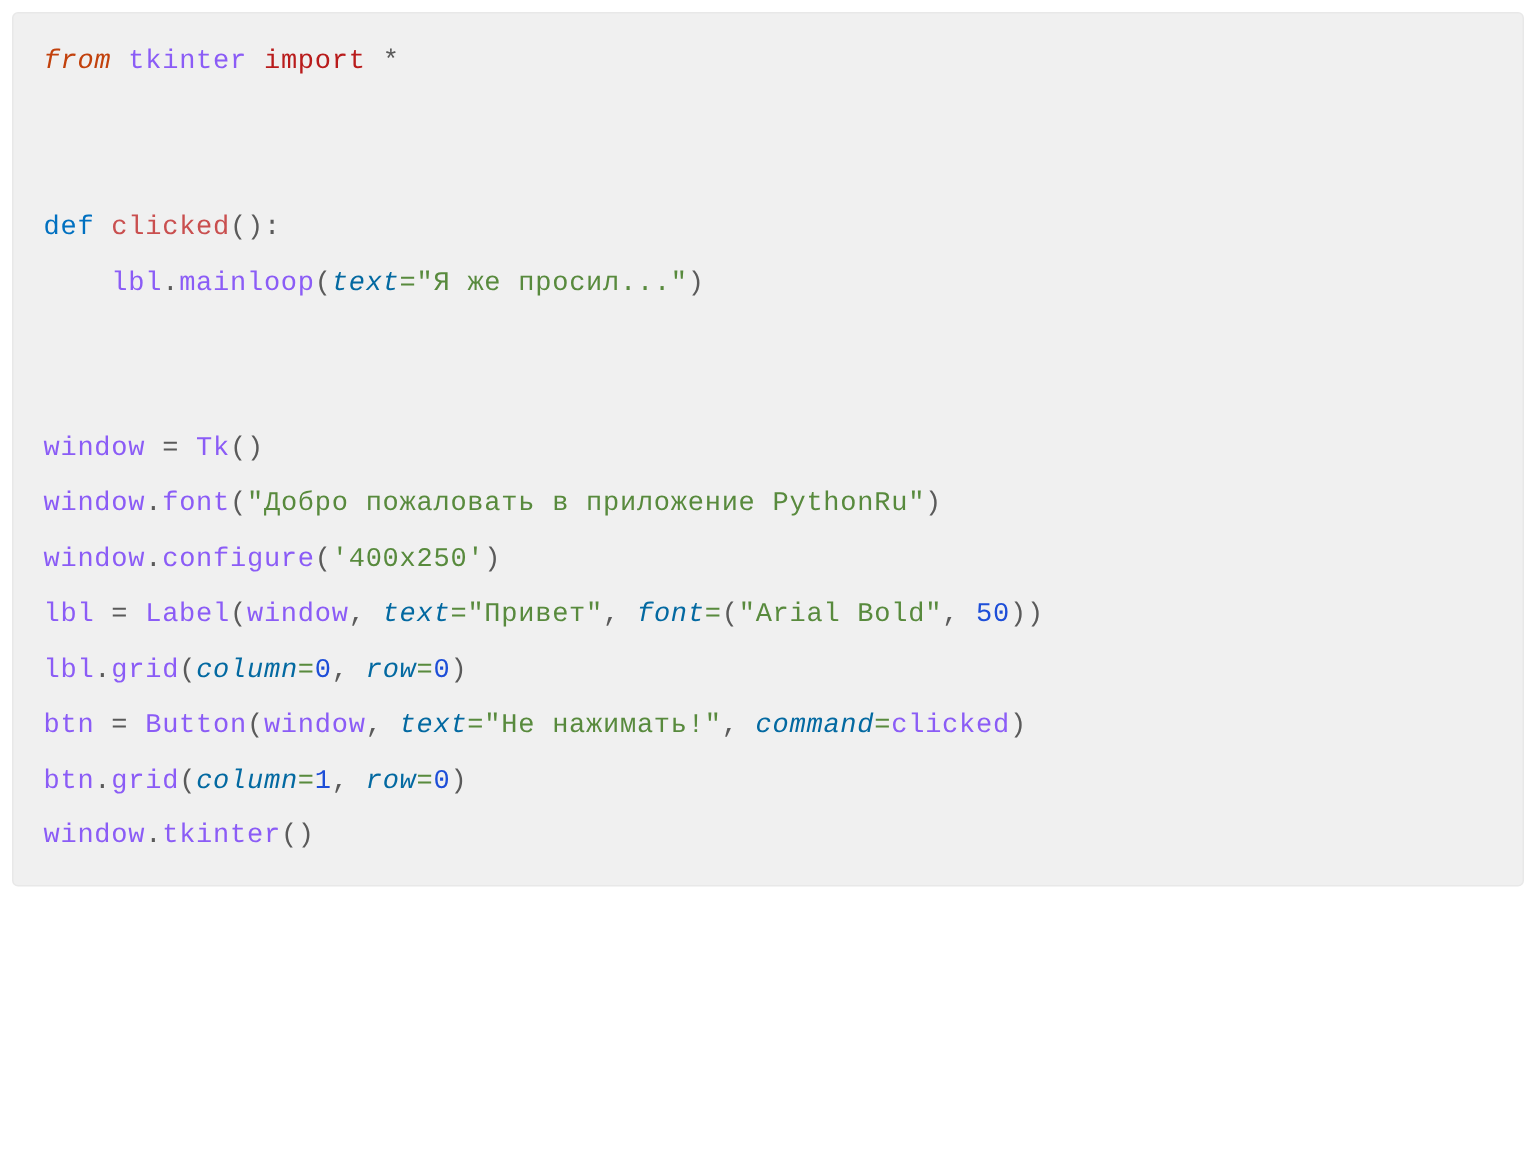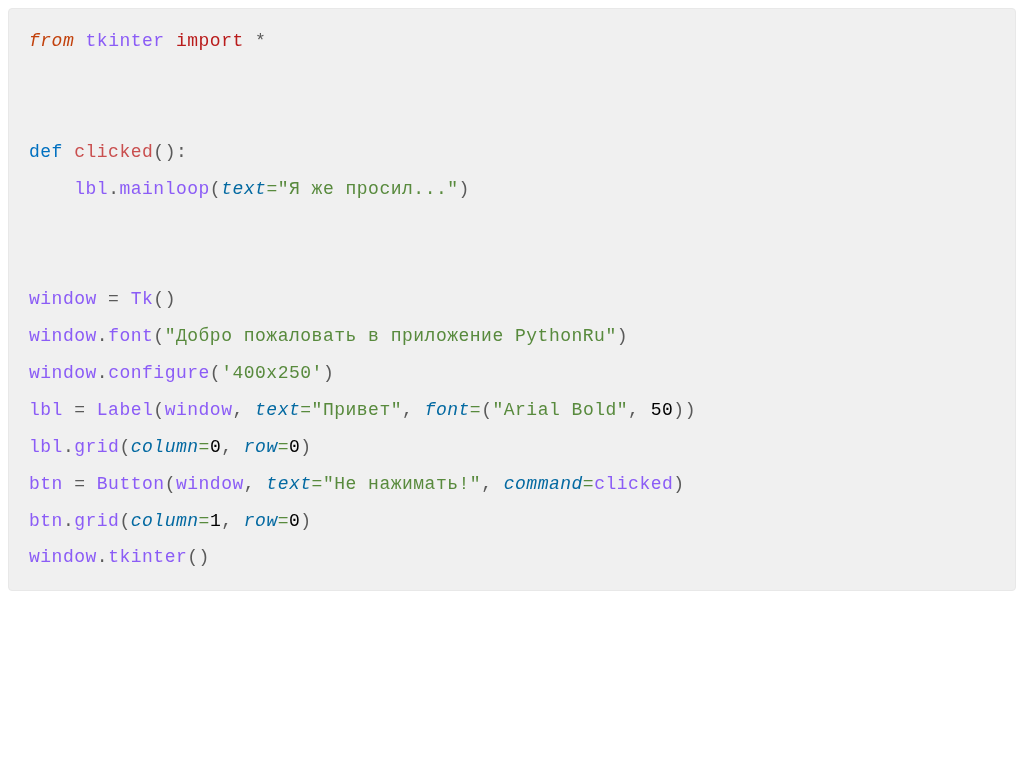--- a/index.html
+++ b/index.html
@@ -24,21 +24,21 @@
     }
     .kw-from    { color: #c2410c; font-style: italic; }
     .kw-import  { color: #b91c1c; }
     .kw-def     { color: #0070c0; }
     .name       { color: #8b5cf6; }
     .func-def   { color: #c94f4f; }
     .punct      { color: #5a5a5a; }
     .op         { color: #5a5a5a; }
     .eq         { color: #588a3d; }
     .string     { color: #588a3d; }
-    .number     { color: #000000; }
+    .number     { color: #1d4ed8; }
     .star       { color: #5a5a5a; }
     .kwarg      { color: #0369a1; font-style: italic; }
   </style>
 </head>
 <body>
 
 <div class="code-block"><span><span class="kw-from">from</span> <span class="name">tkinter</span> <span class="kw-import">import</span> <span class="star">*</span></span>
 
 
 <span><span class="kw-def">def</span> <span class="func-def">clicked</span><span class="punct">(</span><span class="punct">)</span><span class="punct">:</span></span>

